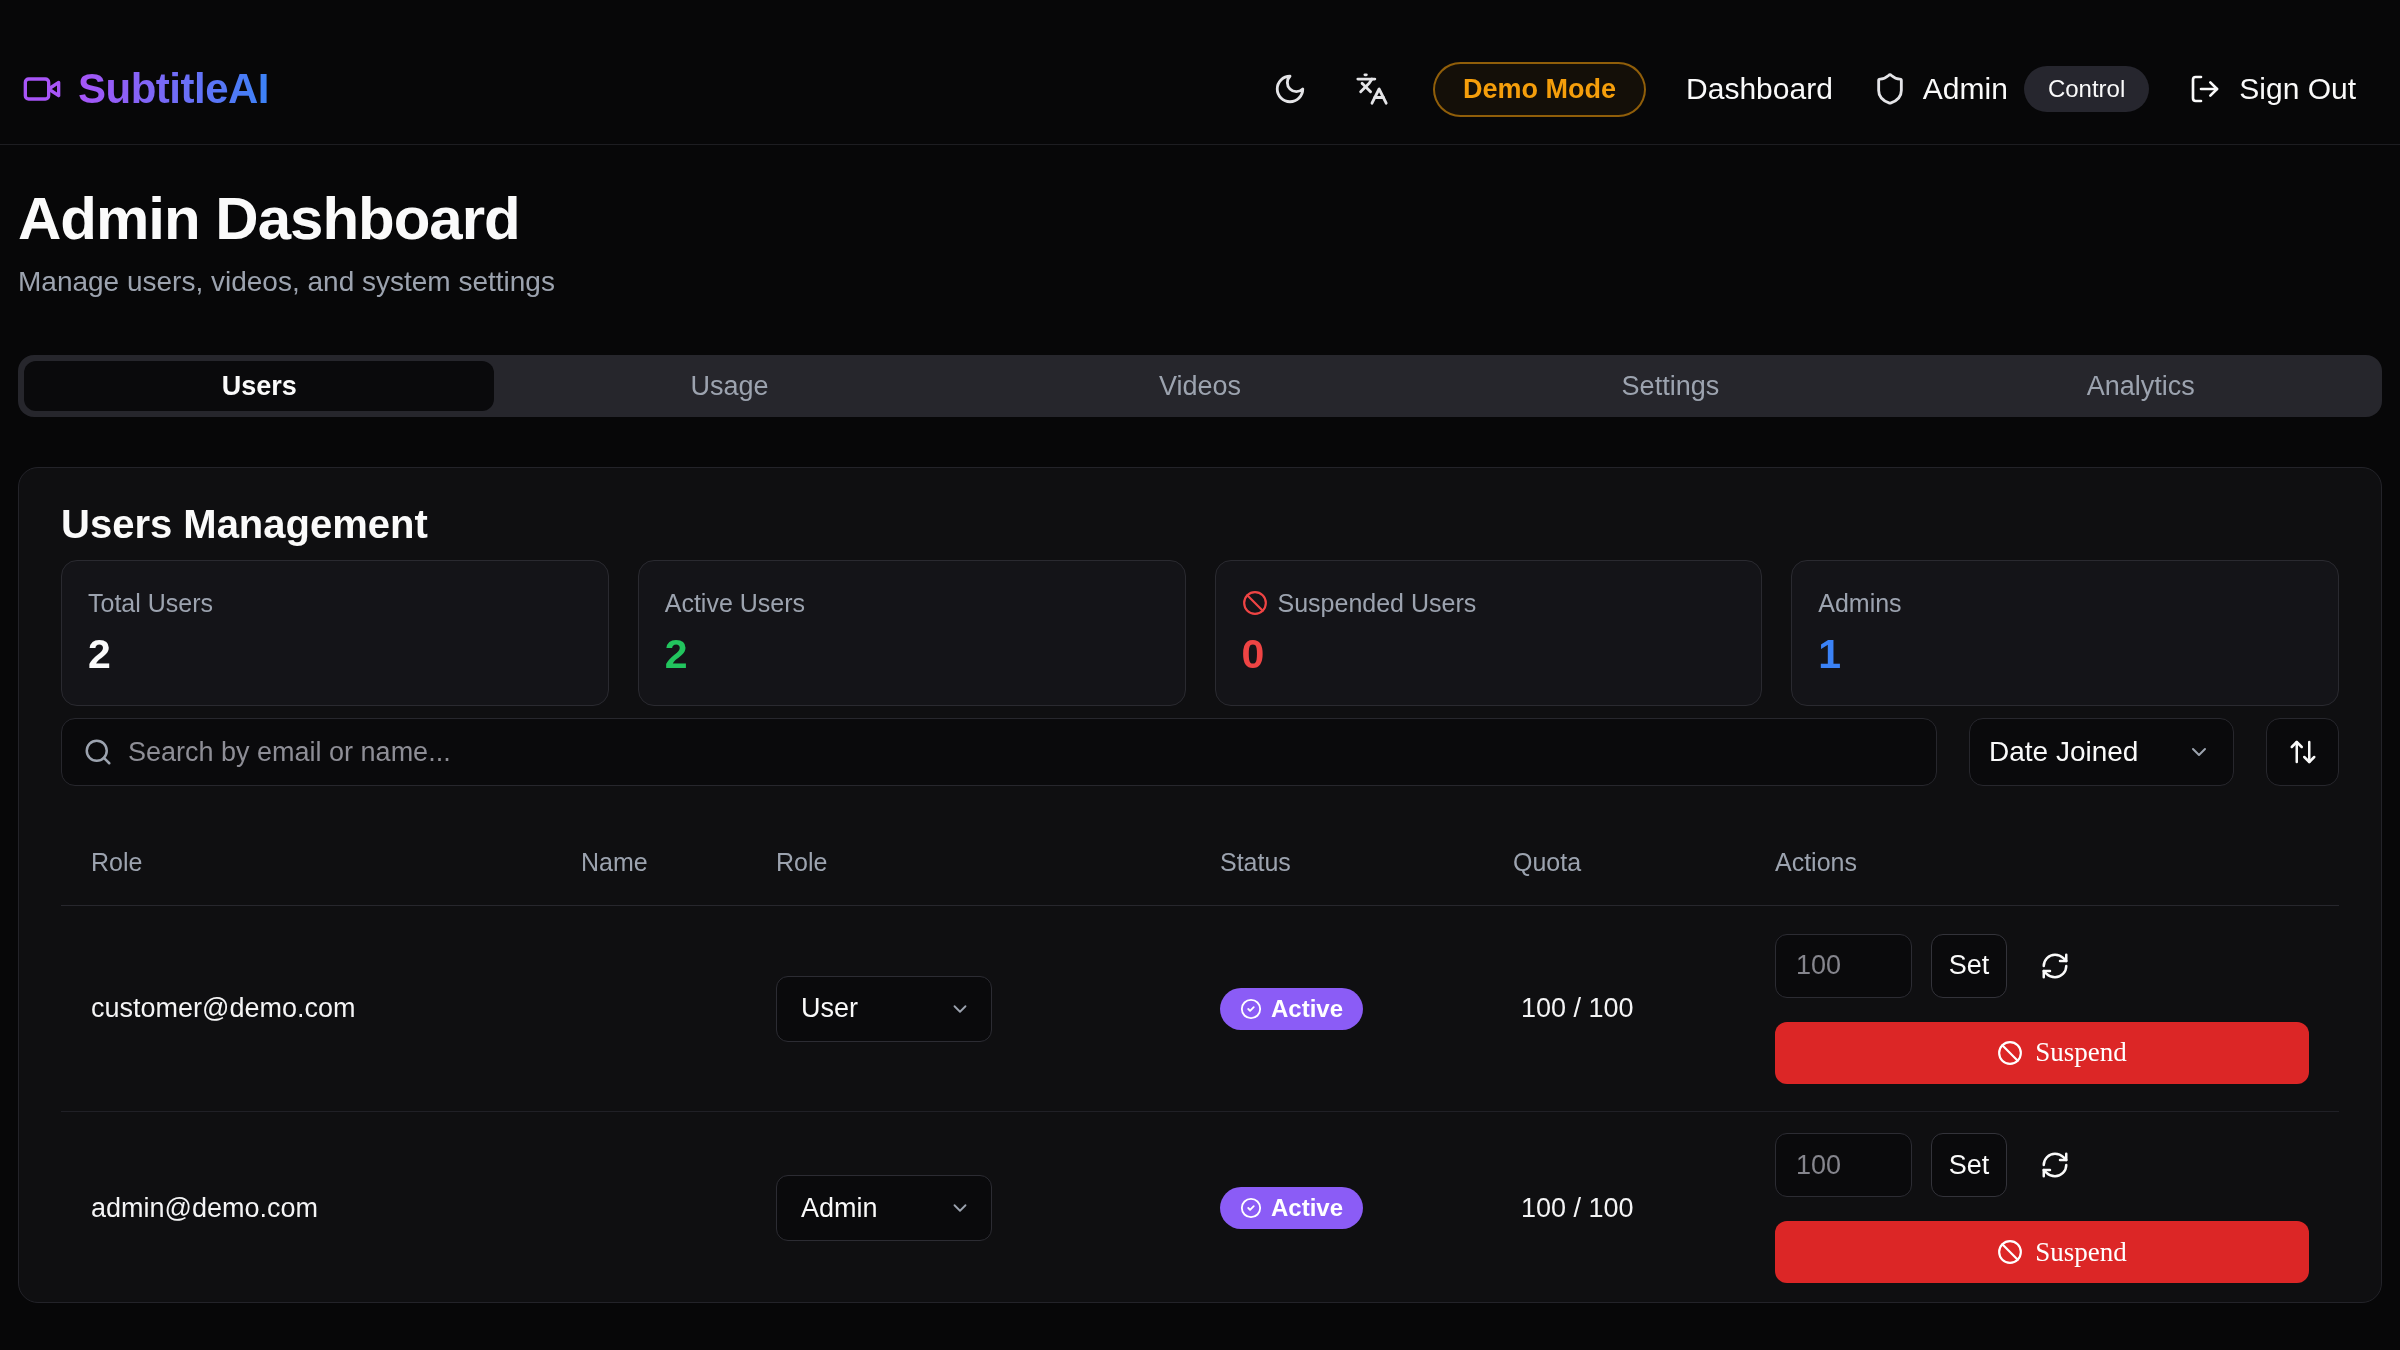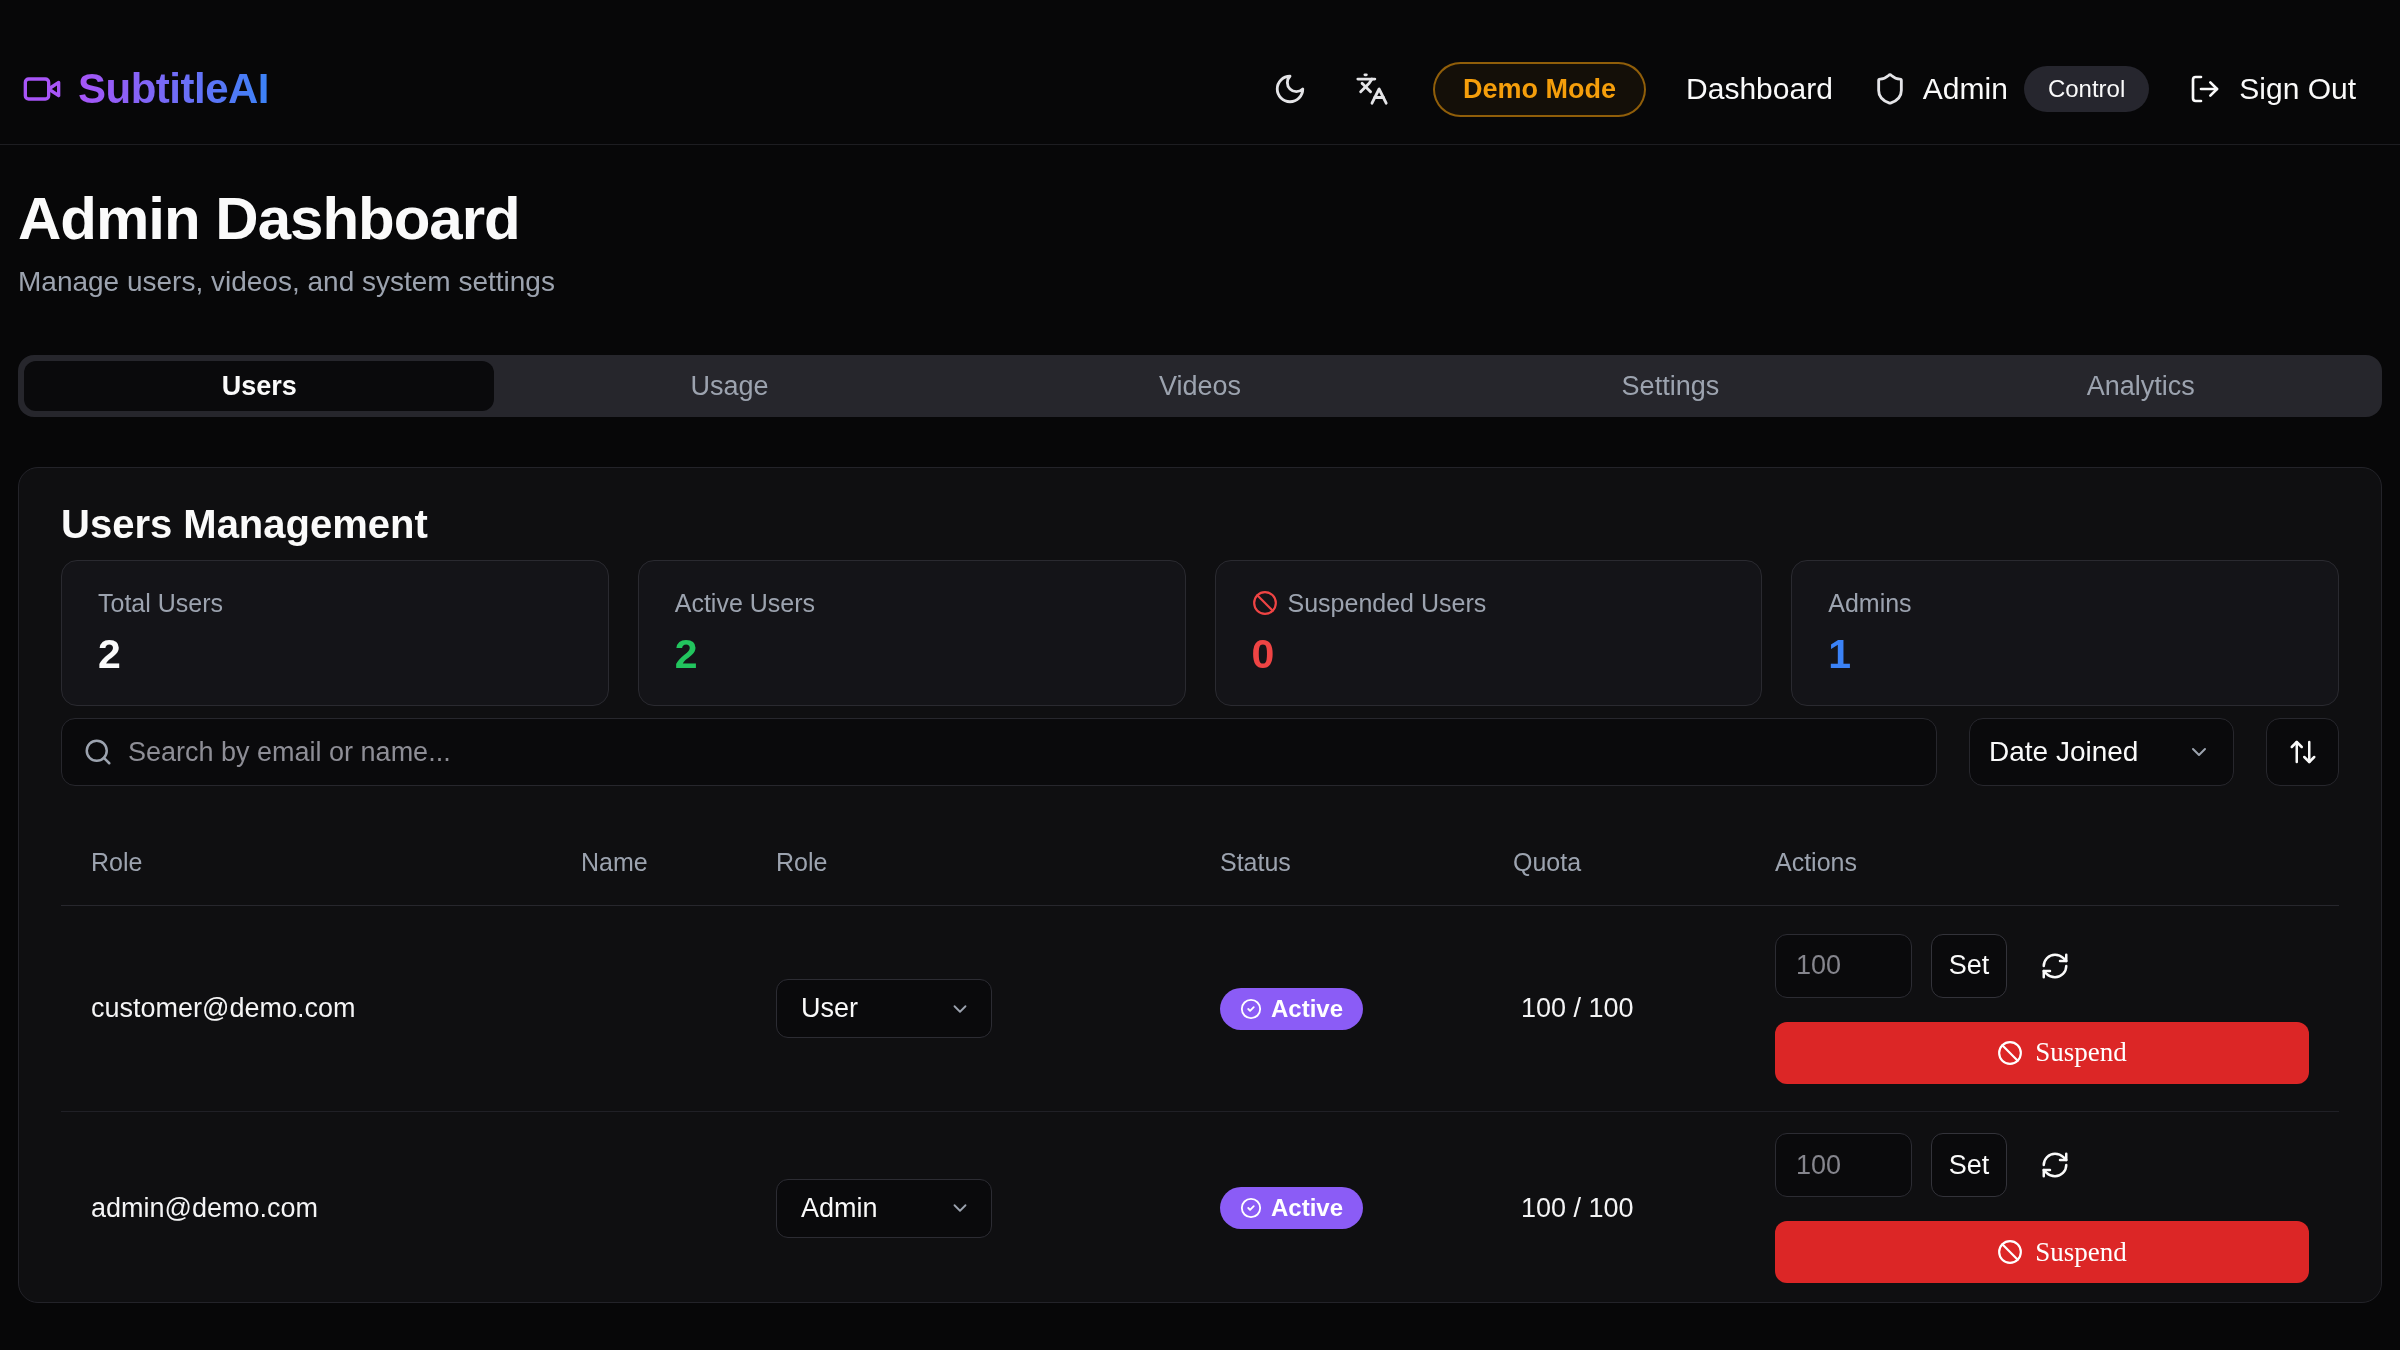--- a/index.html
+++ b/index.html
@@ -78,21 +78,21 @@
   }
   .panel h2 { font-size:40px; line-height:44px; font-weight:bold; color:#fafafa; }
 
   
   .stats { margin-top:14px; display:grid; grid-template-columns:repeat(4,1fr); gap:29px; }
   .stat-card {
     height:146px;
     background:#141418;
     border:1px solid #2a2a30;
     border-radius:16px;
-    padding:26px 36px;
+    padding:26px 26px;
   }
   .stat-label { display:flex; align-items:center; gap:10px; font-size:25px; line-height:32px; color:#9ca3af; }
   .stat-label .ban-red { color:#ef4444; }
   .stat-value { margin-top:12px; font-size:41px; font-weight:bold; line-height:46px; }
 
   
   .filter-row { margin-top:12px; display:flex; gap:32px; align-items:stretch; height:68px; }
   .search-wrap { position:relative; flex:1; }
   .search-wrap .search-ic { position:absolute; left:22px; top:50%; transform:translateY(-50%); color:#9ca3af; }
   .search-input {
@@ -125,21 +125,21 @@
   }
   .tbl-header { margin-top:62px; padding-bottom:28px; border-bottom:1px solid #27272d; }
   .tbl-header > div { font-size:25px; color:#9ca3af; }
   .tbl-row { border-bottom:1px solid #202026; }
   .tbl-row.row-h1 { height:206px; }
   .tbl-row.row-h2 { height:192px; border-bottom:none; }
   .cell-email { font-size:27px; color:#f4f4f5; }
   .cell-name { font-size:27px; color:#f4f4f5; }
 
   .role-select {
-    width:216px; height:59px;
+    width:216px; height:66px;
     background:#0a0a0c; border:1px solid #2c2c33; border-radius:12px;
     display:flex; align-items:center; justify-content:space-between;
     padding:0 20px 0 24px;
     font-size:27px; color:#fafafa; cursor:pointer;
   }
   .role-select .chev { color:#9ca3af; }
 
   .badge-active {
     display:inline-flex; align-items:center; gap:9px;
     background:#8b5cf6; color:#fff;

